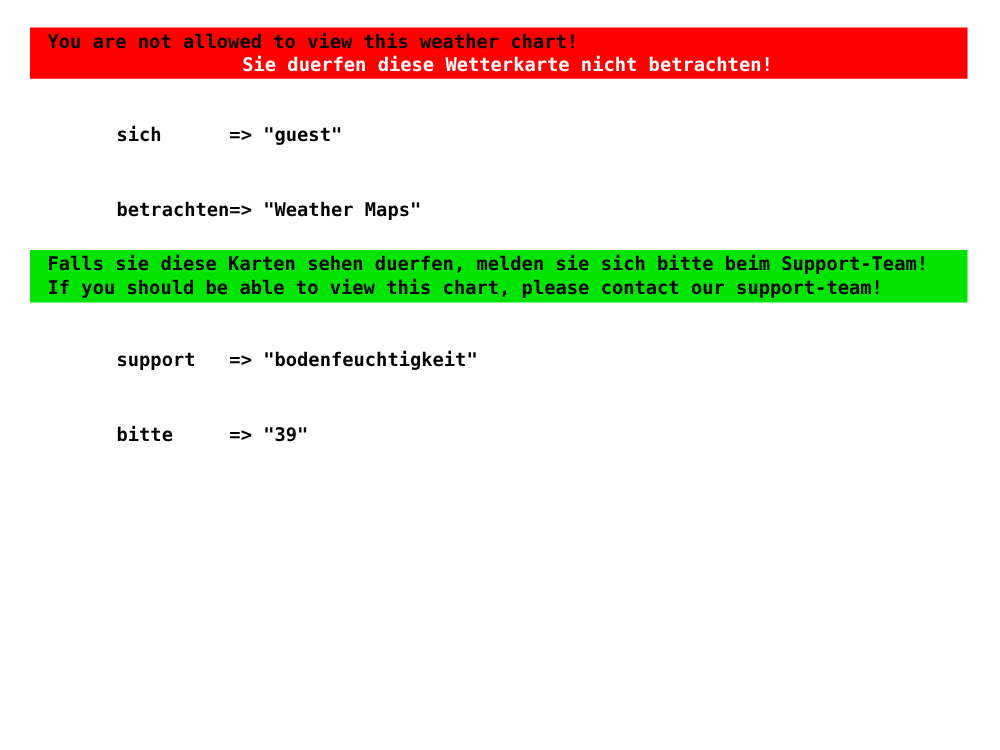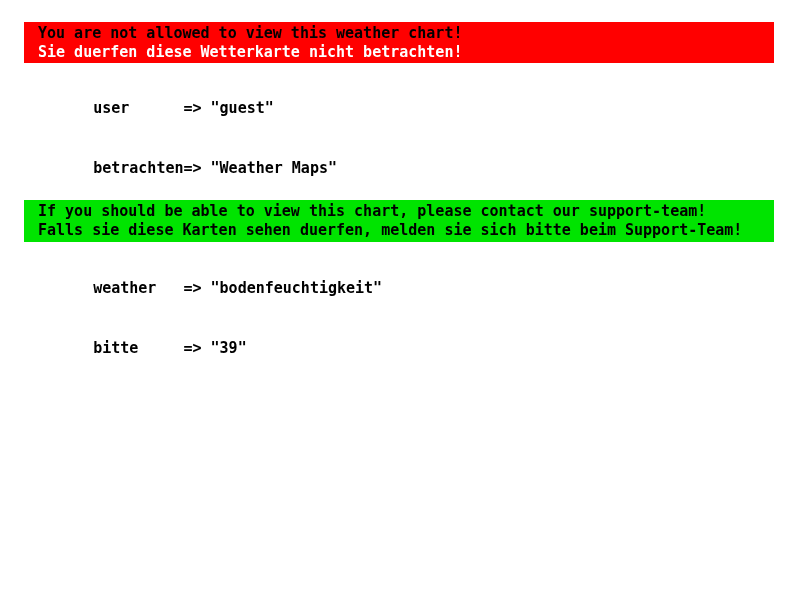--- a/index.html
+++ b/index.html
@@ -59,42 +59,42 @@
     white-space: pre;
   }
 </style>
 </head>
 <body>
 
 <div class="page">
 
   <div class="banner banner-red" style="background-color: rgb(255, 0, 0);">
     <div class="bline" style="color: rgb(0, 0, 0);">You are not allowed to view this weather chart!</div>
-    <div class="bline" style="color: rgb(255, 255, 255);">Sie duerfen diese Wetterkarte nicht betrachten!</div>
+    <div class="bline" style="color: rgb(255, 255, 255); text-align: center;">Sie duerfen diese Wetterkarte nicht betrachten!</div>
   </div>
 
   <div class="kv">
     <div class="kv-row">
-      <span class="kv-key">user</span><span class="kv-arrow">=&gt;</span><span class="kv-value">"guest"</span>
+      <span class="kv-key">sich</span><span class="kv-arrow">=&gt;</span><span class="kv-value">"guest"</span>
     </div>
     <div class="kv-row">
       <span class="kv-key">betrachten</span><span class="kv-arrow">=&gt;</span><span class="kv-value">"Weather Maps"</span>
     </div>
     <div class="kv-row">
       <span class="kv-key">map</span><span class="kv-arrow">=&gt;</span><span class="kv-value">"0018"</span>
     </div>
     <div class="kv-row">
-      <span class="kv-key">weather</span><span class="kv-arrow">=&gt;</span><span class="kv-value">"bodenfeuchtigkeit"</span>
+      <span class="kv-key">support</span><span class="kv-arrow">=&gt;</span><span class="kv-value">"bodenfeuchtigkeit"</span>
     </div>
     <div class="kv-row">
       <span class="kv-key">bitte</span><span class="kv-arrow">=&gt;</span><span class="kv-value">"39"</span>
     </div>
   </div>
 
   <div class="banner banner-green" style="background-color: rgb(0, 228, 0);">
+    <div class="bline" style="color: rgb(0, 0, 0);">Falls sie diese Karten sehen duerfen, melden sie sich bitte beim Support-Team!</div>
     <div class="bline" style="color: rgb(0, 0, 0);">If you should be able to view this chart, please contact our support-team!</div>
-    <div class="bline" style="color: rgb(0, 0, 0);">Falls sie diese Karten sehen duerfen, melden sie sich bitte beim Support-Team!</div>
   </div>
 
   <div class="footer">
   </div>
 
 </div>
 
 </body></html>

